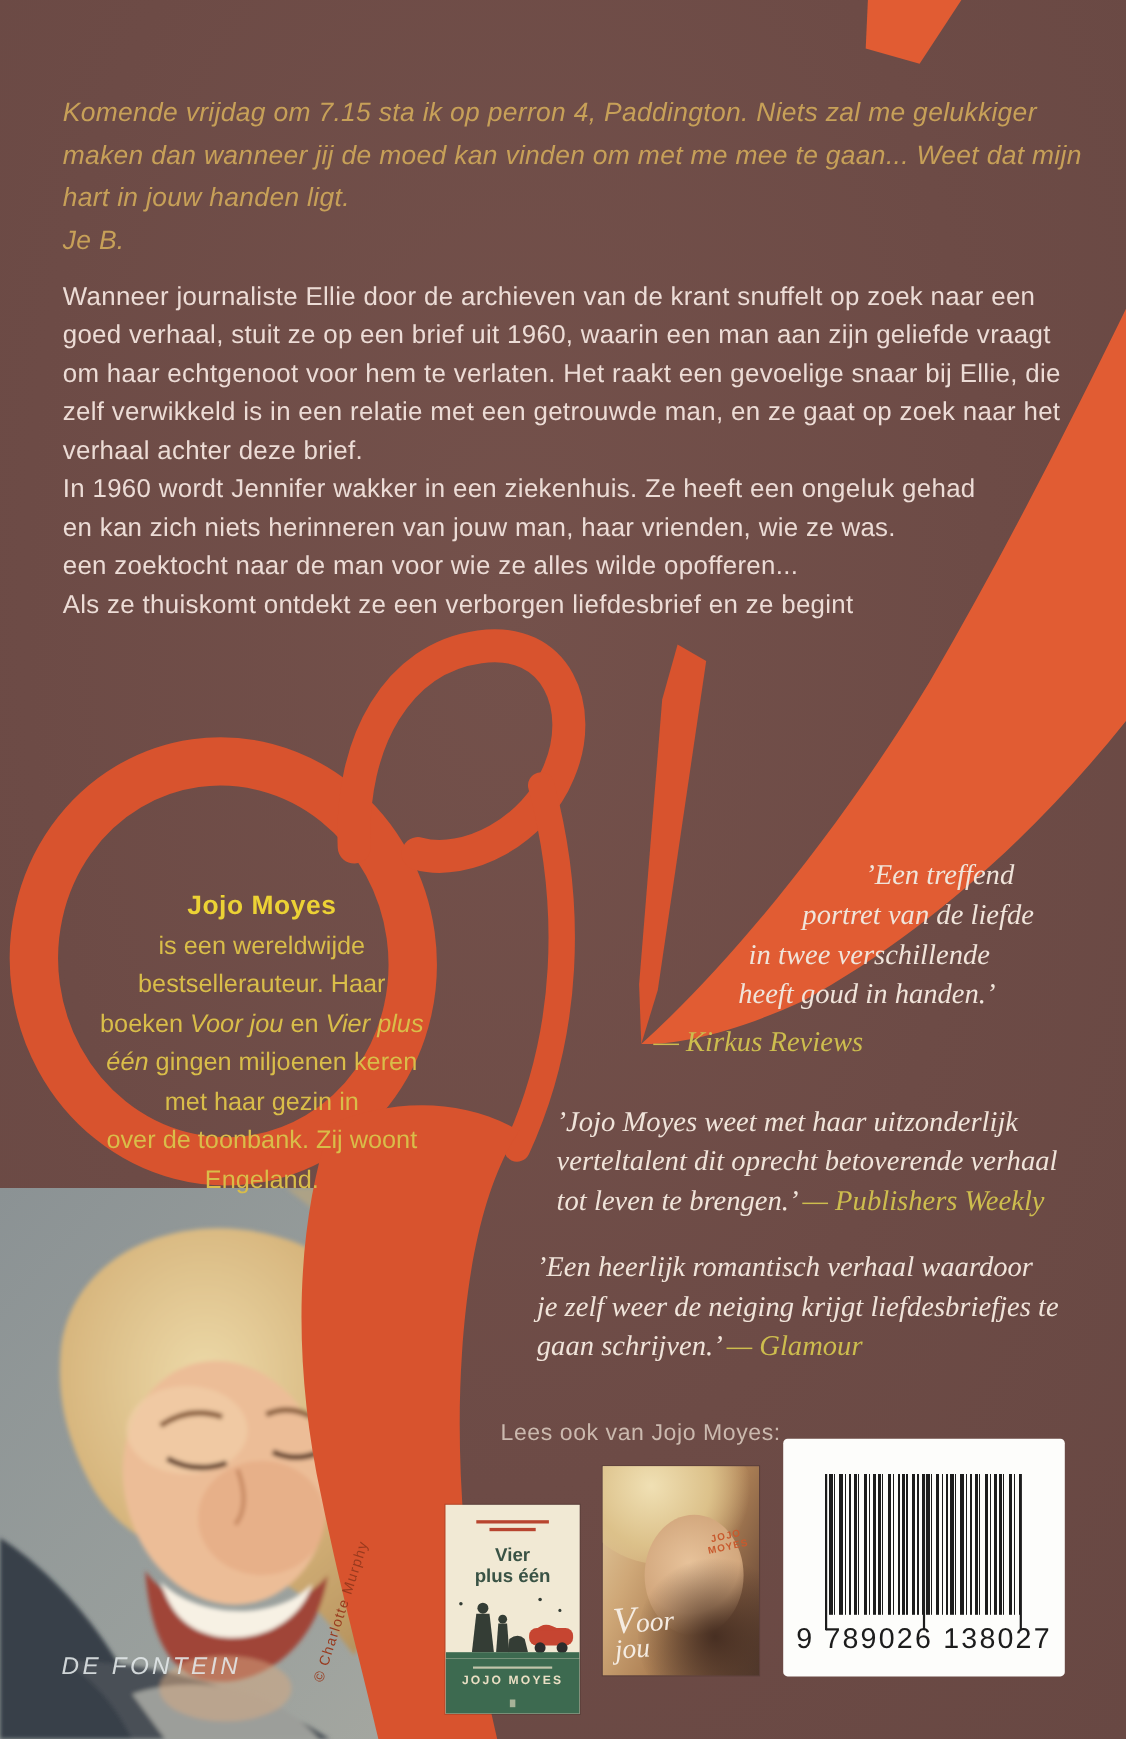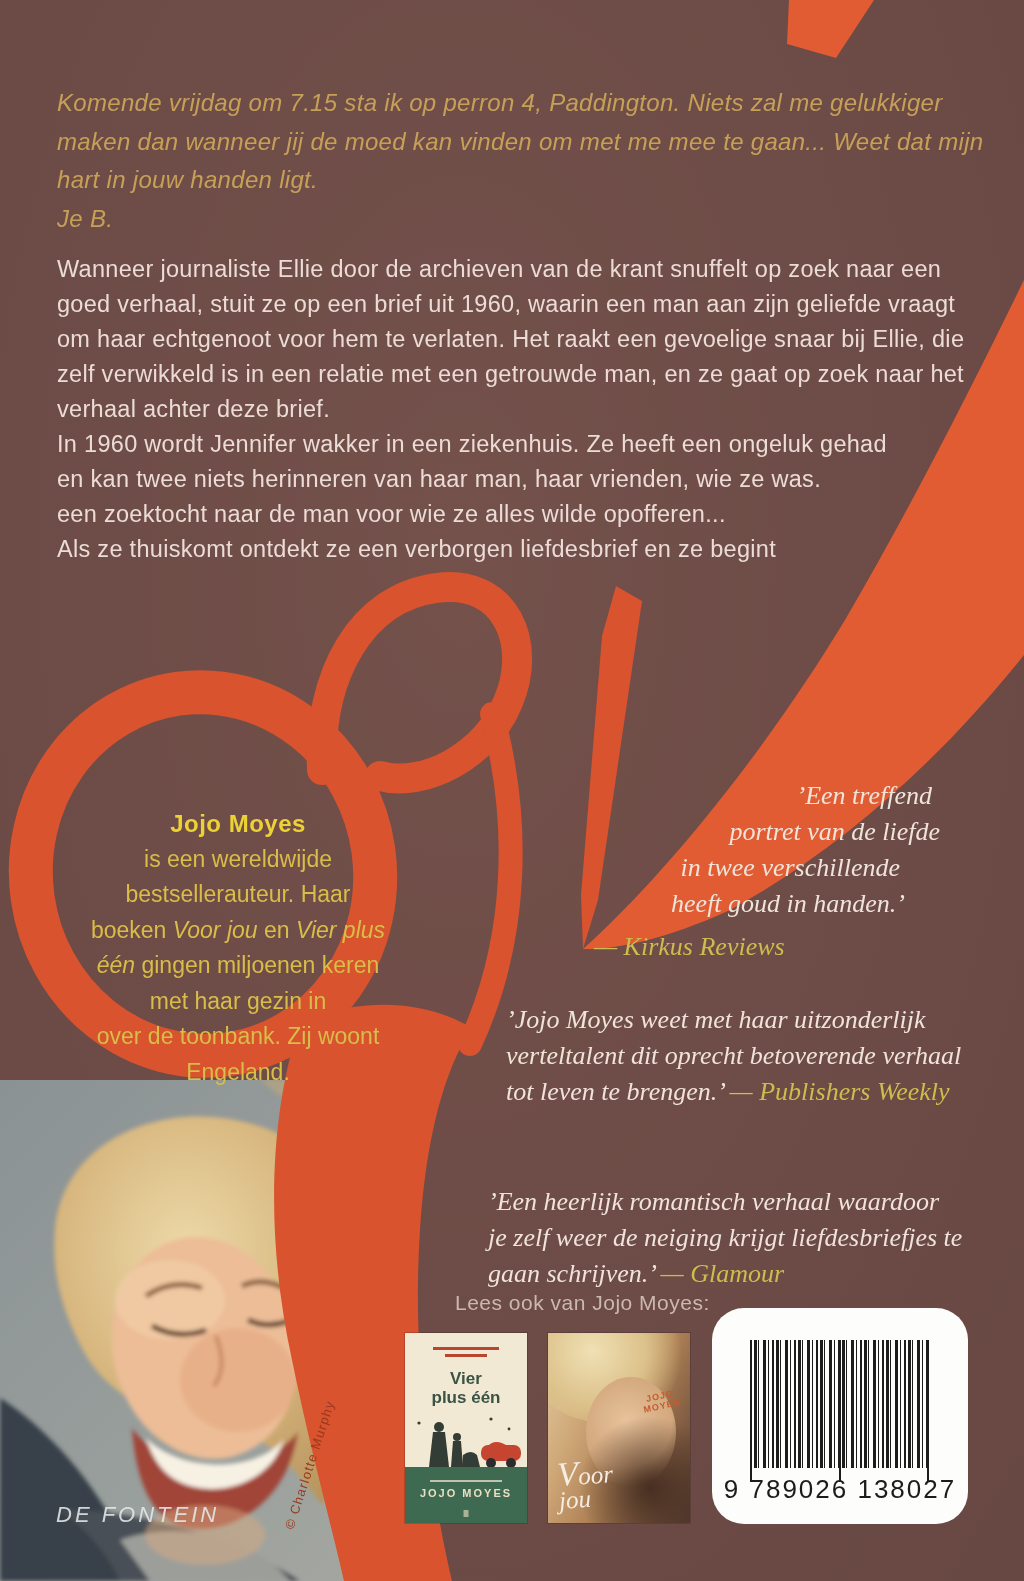--- a/index.html
+++ b/index.html
@@ -10,48 +10,48 @@
   
   .abs{position:absolute;}
   .letter{left:57px;top:84px;color:#c7a058;font-style:italic;font-size:24px;line-height:38.5px;letter-spacing:.3px;white-space:nowrap;}
   .synopsis{left:57px;top:252px;color:#ecdcd6;font-size:23.5px;line-height:35px;letter-spacing:.3px;white-space:nowrap;}
   .bio{left:62px;top:806px;width:352px;text-align:center;color:#d9bd49;font-size:23px;line-height:35.5px;}
   .bio .bio-name{color:#ecd235;font-weight:bold;font-size:24px;letter-spacing:.5px;}
   .bio i{font-style:italic;}
 
   .quote{font-family:"Liberation Serif",serif;font-style:italic;color:#f0e4da;font-size:26px;line-height:36px;white-space:nowrap;}
   .q1{left:560px;top:778px;width:380px;text-align:right;}
-  .q1 div.q-line:nth-of-type(1){margin-right:8px;}
+  .q1 div.q-line:nth-of-type(1){margin-right:18px;}
   .q1 div.q-line:nth-of-type(2){margin-right:0px;}
   .q1 div.q-line:nth-of-type(3){margin-right:40px;}
   .q1 div.q-line:nth-of-type(4){margin-right:35px;}
   .q1 div.q-line:nth-of-type(5){margin-right:50px;margin-top:25px;}
   .attr{color:#cdbd4e;font-style:italic;font-family:"Liberation Serif",serif;}
   .q1-attr{display:block;text-align:left;margin-left:34px;margin-top:7px;font-size:26px;}
   .q2{left:506px;top:1002px;}
-  .q3{left:488px;top:1184px;}
+  .q3{left:488px;top:1134px;}
 
   .lees-ook{left:455px;top:1291px;color:#cbb9ae;font-size:21px;letter-spacing:.5px;}
   .publisher{left:56px;top:1502px;color:rgba(228,233,234,.88);font-size:22px;letter-spacing:3px;z-index:6;font-style:italic;}
   .credit{left:296px;top:1516px;transform:rotate(-72deg);transform-origin:left bottom;
           color:#993a1e;font-size:13px;letter-spacing:1.2px;white-space:nowrap;z-index:6;}
 
   
   .photo{left:0;top:1080px;width:462px;height:501px;z-index:1;
          clip-path:polygon(0 0,298px 0,285px 100px,290px 220px,305px 330px,330px 440px,345px 501px,0 501px);}
   .photo svg{display:block;}
 
   
   .flourish{left:0;top:0;z-index:2;pointer-events:none;}
 
   .content{z-index:3;}
 
   
   .thumb{z-index:4;box-shadow:0 0 0 1px rgba(0,0,0,.15);}
-  .thumb1{left:405px;top:1333px;width:122px;height:190px;background:#f1e9d4;overflow:hidden;}
+  .thumb1{left:405px;top:1368px;width:122px;height:190px;background:#f1e9d4;overflow:hidden;}
   .t1-tag1,.t1-tag2{position:absolute;left:50%;transform:translateX(-50%);background:#b8452f;height:3px;}
   .t1-tag1{top:14px;width:66px;}
   .t1-tag2{top:21px;width:42px;}
   .t1-title{position:absolute;top:36px;width:100%;text-align:center;color:#3a5345;font-weight:bold;font-size:17px;line-height:19px;}
   .t1-scene{position:absolute;left:0;bottom:50px;}
   .t1-grass{position:absolute;left:0;bottom:0;width:100%;height:50px;background:#3d6a50;}
   .t1-grassline{position:absolute;left:50%;transform:translateX(-50%);top:7px;width:72px;height:2px;background:rgba(238,227,200,.75);}
   .t1-author{position:absolute;top:14px;width:100%;text-align:center;color:#eadfc4;font-size:11px;letter-spacing:2px;font-weight:bold;}
   .t1-mark{position:absolute;left:50%;transform:translateX(-50%);bottom:6px;width:5px;height:7px;background:rgba(238,227,200,.6);}
 
@@ -63,21 +63,21 @@
            background:radial-gradient(circle at 45% 40%, #e7c29a 0%, #d3a87e 55%, rgba(211,168,126,0) 80%);}
   .t2-shadow{position:absolute;right:-30px;bottom:-40px;width:140px;height:150px;border-radius:50%;
            background:radial-gradient(circle, rgba(60,38,28,.85) 0%, rgba(60,38,28,0) 70%);}
   .t2-author{position:absolute;right:8px;top:58px;width:42px;color:#c85a2e;font-size:9px;line-height:10px;
            letter-spacing:1px;font-weight:bold;transform:rotate(-12deg);text-align:center;}
   .t2-title{position:absolute;left:10px;bottom:14px;width:86px;color:#f5ece2;
            font-family:"Liberation Serif",serif;font-style:italic;font-size:25px;line-height:23px;transform:rotate(-4deg);}
   .t2-title::first-letter{font-size:34px;}
 
   
-  .barcode{left:712px;top:1308px;width:256px;height:216px;background:#fdfdfb;border-radius:32px;z-index:4;}
+  .barcode{left:712px;top:1308px;width:256px;height:216px;background:#fdfdfb;border-radius:4px;z-index:4;}
   .bars{position:absolute;left:38px;top:32px;width:180px;height:128px;
         background:repeating-linear-gradient(90deg,#1c1c1c 0 2px,transparent 2px 4px,#1c1c1c 4px 7px,
         transparent 7px 8px,#1c1c1c 8px 9px,transparent 9px 13px,#1c1c1c 13px 16px,transparent 16px 18px,
         #1c1c1c 18px 19px,transparent 19px 22px);}
   .guard{position:absolute;top:32px;width:2px;height:142px;background:#1c1c1c;}
   .g1{left:38px;} .g2{left:127px;} .g3{left:215px;}
   .bc-number{position:absolute;left:0;top:166px;width:100%;text-align:center;color:#1c1c1c;
         font-size:26px;letter-spacing:2px;font-family:"Liberation Sans",sans-serif;}
 </style>
 </head>
@@ -167,21 +167,21 @@
 
     <div class="s-line">Wanneer journaliste Ellie door de archieven van de krant snuffelt op zoek naar een</div>
         <div class="s-line">goed verhaal, stuit ze op een brief uit 1960, waarin een man aan zijn geliefde vraagt</div>
         <div class="s-line">om haar echtgenoot voor hem te verlaten. Het raakt een gevoelige snaar bij Ellie, die</div>
         <div class="s-line">zelf verwikkeld is in een relatie met een getrouwde man, en ze gaat op zoek naar het</div>
         <div class="s-line">verhaal achter deze brief.</div>
       </div>
     <div>
 
     <div class="s-line">In 1960 wordt Jennifer wakker in een ziekenhuis. Ze heeft een ongeluk gehad</div>
-        <div class="s-line">en kan twee niets herinneren van haar man, haar vrienden, wie ze was.</div>
+        <div class="s-line">en kan zich niets herinneren van jouw man, haar vrienden, wie ze was.</div>
         <div class="s-line">een zoektocht naar de man voor wie ze alles wilde opofferen...</div>
         <div class="s-line">Als ze thuiskomt ontdekt ze een verborgen liefdesbrief en ze begint</div>
       </div>
   </div>
 
   <div class="abs bio content">
     <div class="bio-name">Jojo Moyes</div>
     <div>
 
     <div class="bio-line">is een wereldwijde</div>

